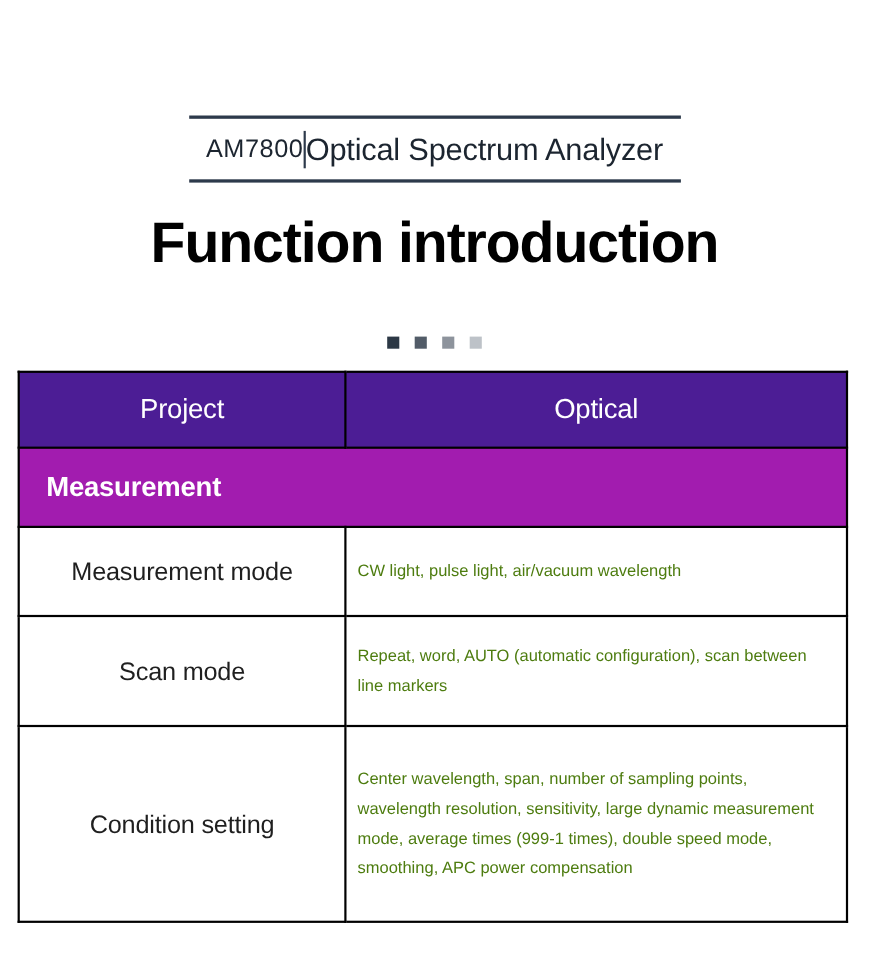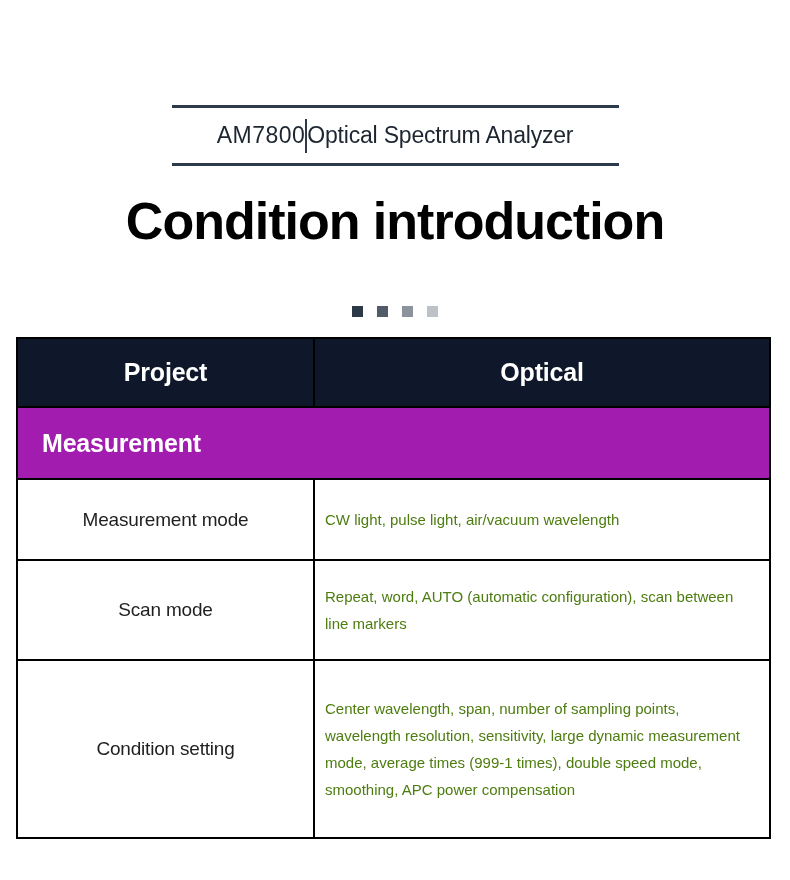--- a/index.html
+++ b/index.html
@@ -26,21 +26,21 @@
     font-size: 23px;
     color: #1c2530;
     letter-spacing: 0.5px;
   }
   .brand-divider {
     width: 2px;
     height: 34px;
     background: #2d3a4b;
   }
   .brand-product {
-    font-size: 23px;
+    font-size: 28px;
     color: #1c2530;
     letter-spacing: -0.2px;
   }
 
   
   .page-title {
     margin-top: 24px;
     text-align: center;
     font-size: 52px;
     line-height: 62px;
@@ -66,41 +66,41 @@
     width: 755px;
     border-collapse: collapse;
     table-layout: fixed;
   }
   table.fn-table col.c-project  { width: 297px; }
   table.fn-table th, table.fn-table td {
     border: 2px solid #000000;
   }
   tr.head-row { height: 69px; }
   tr.head-row th {
-    background: #0f172a;
+    background: #4c1d95;
     color: #ffffff;
     font-size: 25px;
-    font-weight: bold;
+    font-weight: normal;
     text-align: center;
     letter-spacing: -0.2px;
   }
   tr.section-row { height: 72px; }
   tr.section-row td {
     background: #a21caf;
     color: #ffffff;
     font-size: 25px;
     font-weight: bold;
     text-align: left;
     padding-left: 24px;
     letter-spacing: -0.2px;
   }
   tr.data-row td.proj {
     text-align: center;
     vertical-align: middle;
-    font-size: 19px;
+    font-size: 23px;
     color: #1f1f1f;
     letter-spacing: -0.2px;
   }
   tr.data-row td.func {
     vertical-align: middle;
     padding-left: 10px;
   }
   tr.data-row td.func .func-text {
     width: 415px;
     font-size: 15px;
@@ -114,21 +114,21 @@
 </style>
 </head>
 <body>
 
 <div class="brand-box">
   <span class="brand-model">AM7800</span>
   <span class="brand-divider"></span>
   <span class="brand-product">Optical Spectrum Analyzer</span>
 </div>
 
-<h1 class="page-title">Condition introduction</h1>
+<h1 class="page-title">Function introduction</h1>
 
 <div class="squares">
   <span class="sq" style="background: rgb(44, 56, 69);"></span>
   <span class="sq" style="background: rgb(82, 92, 104);"></span>
   <span class="sq" style="background: rgb(141, 147, 156);"></span>
   <span class="sq" style="background: rgb(189, 194, 200);"></span>
 </div>
 
 <table class="fn-table">
   <colgroup>

